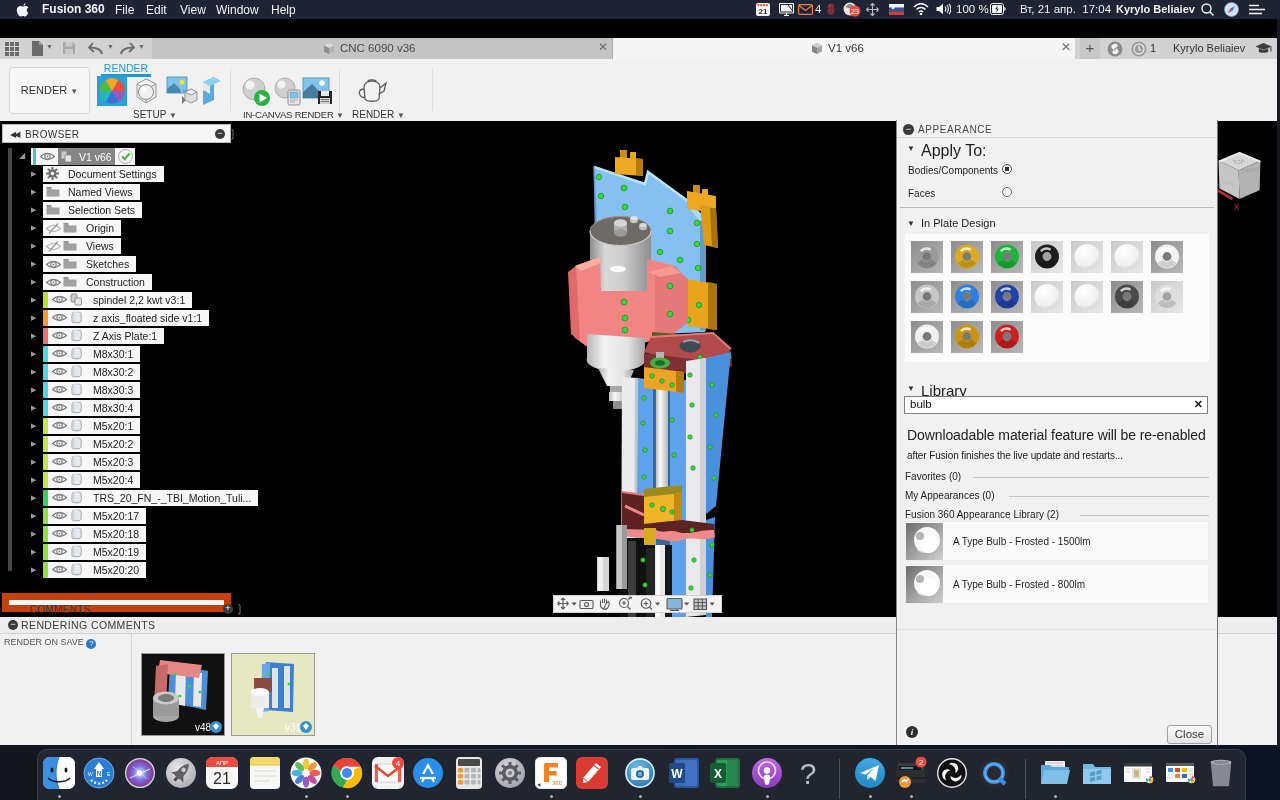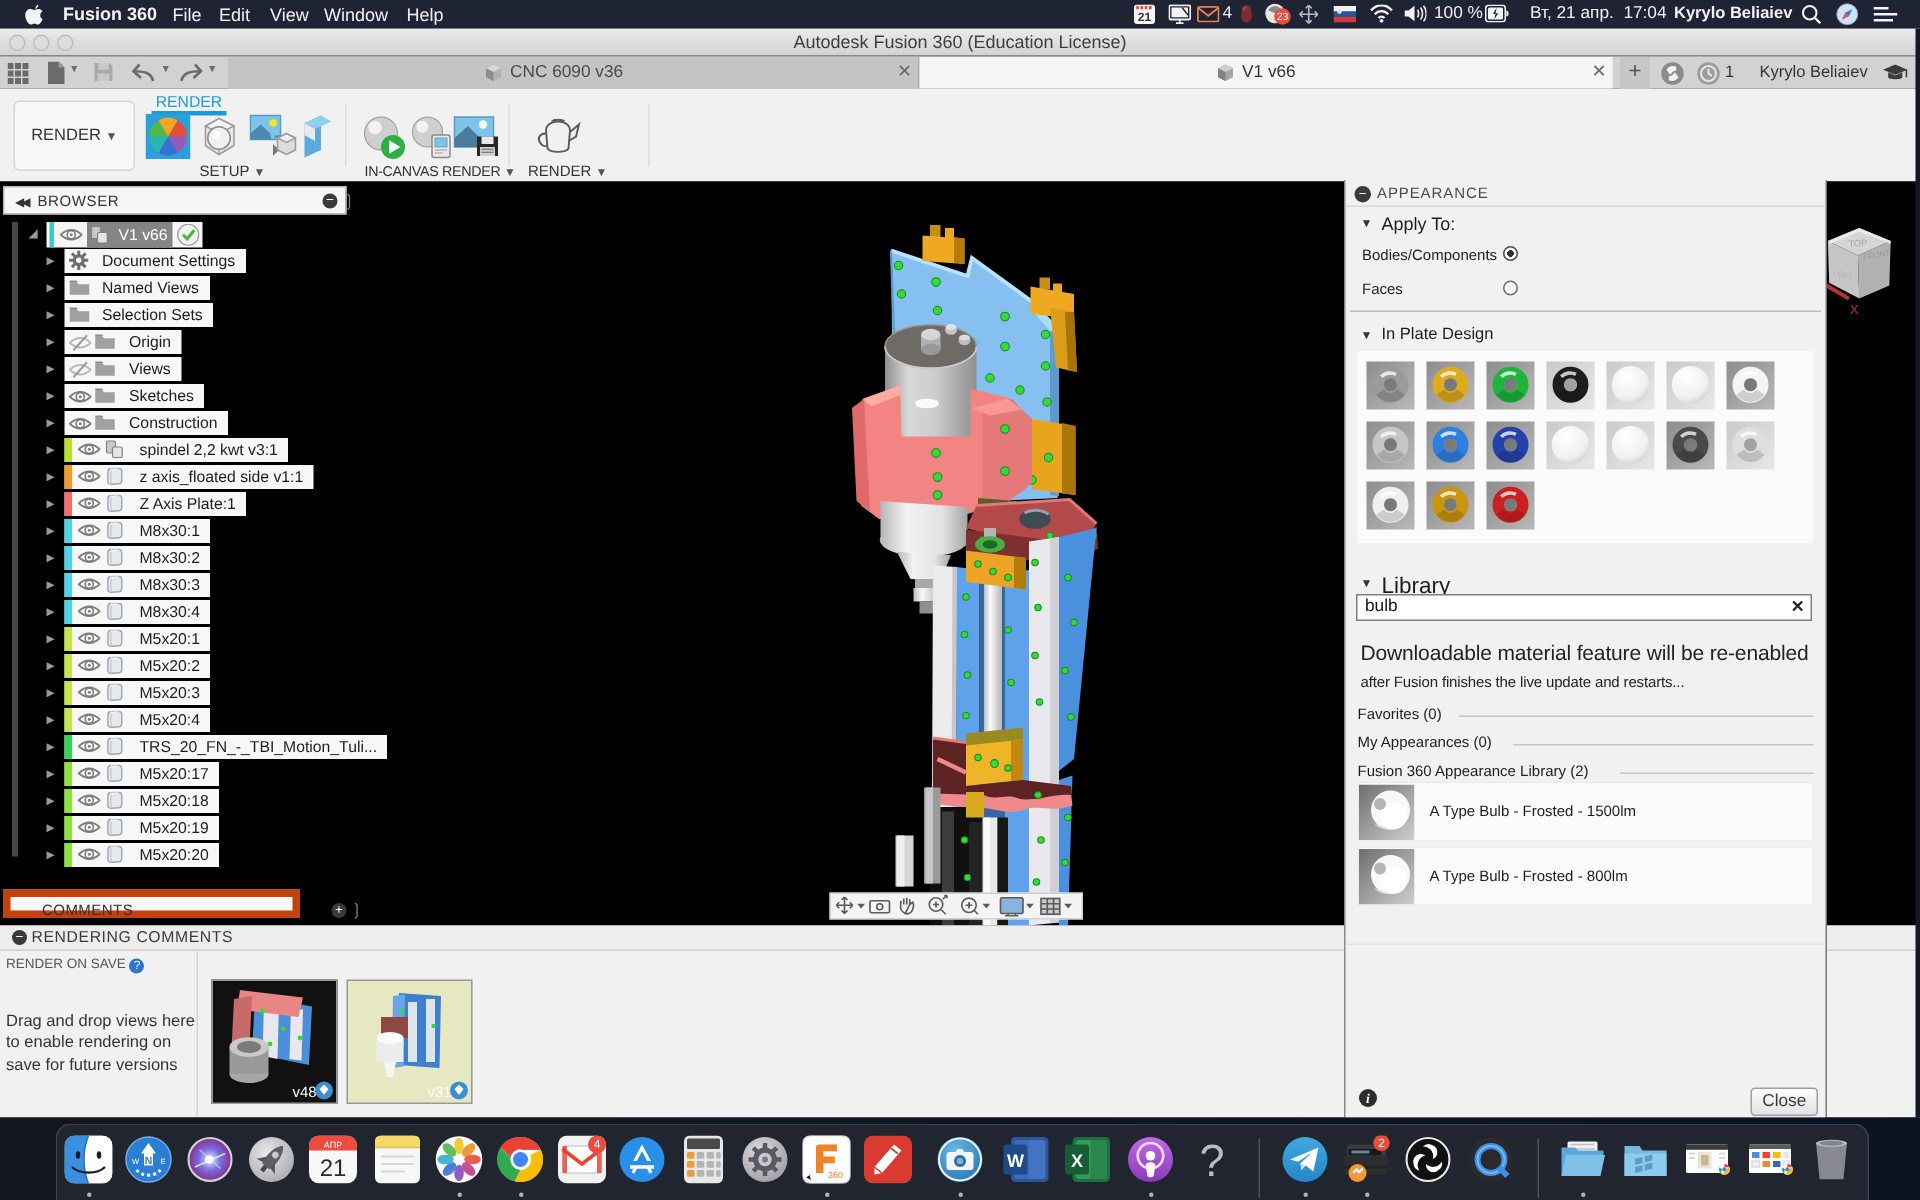--- a/index.html
+++ b/index.html
@@ -169,26 +169,20 @@
           <path d="M4,11 L6.4,6.4 L8.6,8.6 Z" fill="#e8534a"></path>
         </svg>
     <svg class="abs" style="left:1249px;top:4px" width="16" height="11" viewBox="0 0 16 11">
           <g stroke="#f2f2f2" stroke-width="1.6">
             <path d="M0,1.5 h10 M0,5.5 h16 M0,9.5 h13"></path>
           </g>
         </svg>
   </div>
 </div>
 
-<div class="abs" style="left:0;top:19px;width:1280px;height:18px;background:linear-gradient(#ebebeb,#d2d2d2);border-bottom:1px solid #a9a9a9;">
-  <div class="abs" style="left:6px;top:4px;width:9px;height:9px;border-radius:50%;background:#dcdedc;border:1px solid #bfbfbf"></div>
-  <div class="abs" style="left:22px;top:4px;width:9px;height:9px;border-radius:50%;background:#dcdedc;border:1px solid #bfbfbf"></div>
-  <div class="abs" style="left:38px;top:4px;width:9px;height:9px;border-radius:50%;background:#dcdedc;border:1px solid #bfbfbf"></div>
-  <div class="abs" style="left:0;top:2px;width:1280px;text-align:center;font-size:12px;color:#3e3e3e;">Autodesk Fusion 360 (Education License)</div>
-</div>
 
 <div class="abs" style="left:0;top:38px;width:1280px;height:21px;background:#d2d2d2;">
   <div class="abs" style="left:152px;top:0;width:460px;height:21px;background:#c4c4c4;border-right:1px solid #a9a9a9;"></div>
   <div class="abs" style="left:613px;top:0;width:462px;height:21px;background:#f5f5f6;"></div>
   <div id="tabicons">
     <svg class="abs" style="left:5px;top:4px" width="15" height="14" viewBox="0 0 15 14">
           <g fill="#6b6b6b">
             <rect x="0" y="0" width="4" height="4"></rect>
             <rect x="5" y="0" width="4" height="4"></rect>
             <rect x="10" y="0" width="4" height="4"></rect>
@@ -711,36 +705,35 @@
             </svg><svg style="margin:1px 0 0 3px;vertical-align:top" width="13" height="13">
               <use href="#cubeic"></use>
             </svg><span style="font-size:10.5px;color:#1c1c1c;vertical-align:top;margin-top:1.5px;display:inline-block;margin-left:10px;">M5x20:19</span></div>
     <div class="abs" style="left:31px;top:445px;font-size:7px;color:#9a9a9a;">▶</div>
     <div class="abs" style="left:43px;top:441px;height:16px;background:#f7f7f7;white-space:nowrap;padding-right:7px;"><span style="display:inline-block;width:5px;height:16px;background:#8ee23e;vertical-align:top;"></span><svg style="margin:2px 0 0 4px;vertical-align:top" width="15" height="11">
               <use href="#eyeic"></use>
             </svg><svg style="margin:1px 0 0 3px;vertical-align:top" width="13" height="13">
               <use href="#cubeic"></use>
             </svg><span style="font-size:10.5px;color:#1c1c1c;vertical-align:top;margin-top:1.5px;display:inline-block;margin-left:10px;">M5x20:20</span></div>
     </div>
-    <div class="abs" style="left:2px;top:472px;width:198px;height:19px;background:#f6f6f6;border:5px solid #c2410c;box-sizing:border-box;">
+    <div class="abs" style="left:2px;top:472px;width:229px;height:19px;background:#f6f6f6;border:7px solid #c2410c;box-sizing:border-box;">
       <span class="abs" style="left:21px;top:4px;font-size:10px;color:#333;letter-spacing:.3px;">COMMENTS</span>
       <span class="abs" style="left:214px;top:4px;width:10px;height:10px;border-radius:50%;background:#3a3a3a;color:#fff;font-size:9px;line-height:9px;text-align:center;">+</span>
       <span class="abs" style="left:226px;top:2px;font-size:11px;color:#888;">❳</span>
     </div>
   </div>
 </div>
 
 <div class="abs" style="left:0;top:617px;width:1280px;height:128px;background:#f1f1f1;">
   <div class="abs" style="left:0;top:0;width:1280px;height:16px;background:#ededed;border-bottom:1px solid #cfcfcf;">
     <div class="abs" style="left:8px;top:3px;width:10px;height:10px;border-radius:50%;background:#3a3a3a;color:#fff;font-size:9px;line-height:9px;text-align:center;">−</div>
     <div class="abs" style="left:21px;top:2px;font-size:10.5px;color:#3a3a3a;letter-spacing:.4px;">RENDERING COMMENTS</div>
   </div>
   <div class="abs" style="left:131px;top:16px;width:1px;height:112px;background:#d5d5d5;"></div>
   <div class="abs" style="left:4px;top:20px;font-size:9px;color:#555;">RENDER ON SAVE <span style="display:inline-block;width:10px;height:10px;border-radius:50%;background:#2a76d2;color:#fff;font-size:8px;text-align:center;line-height:10px;vertical-align:-1px;">?</span></div>
-  <div class="abs" style="left:4px;top:57px;width:128px;font-size:11px;color:#333;line-height:1.3;">Drag and drop views here to enable rendering on save for future versions</div>
   <div id="thumbs">
     <div class="abs" style="left:141px;top:36px;width:84px;height:83px;background:#111;border:1px solid #999;box-sizing:border-box;overflow:hidden;">
       <svg width="82" height="81" viewBox="0 0 82 81">
         <polygon points="28,10 66,17 64,56 26,48" fill="#4a8fd8"></polygon>
         <polygon points="34,14 44,15 43,52 33,50" fill="#e8e8ec"></polygon>
         <polygon points="52,18 60,19 59,53 51,52" fill="#e8e8ec"></polygon>
         <polygon points="18,6 60,11 57,24 16,19" fill="#e88585"></polygon>
         <polygon points="14,12 26,10 24,50 12,52" fill="#c96a6a"></polygon>
         <ellipse cx="24" cy="62" rx="13" ry="6" fill="#a8a8a8"></ellipse>
         <rect x="11" y="44" width="26" height="18" fill="#9a9a9a"></rect>
@@ -775,21 +768,21 @@
     </div>
   </div>
 </div>
 
 <div class="abs" style="left:897px;top:120px;width:320px;height:625px;background:#f1f1f2;box-shadow:-1px 0 0 #888, 1px 0 0 #777;">
   <div id="apanel">
     <div class="abs" style="left:6px;top:4px;width:11px;height:11px;border-radius:50%;background:#3a3a3a;color:#fff;font-size:9px;line-height:10px;text-align:center;">−</div>
     <div class="abs" style="left:21px;top:4px;font-size:10px;color:#4a4a4a;letter-spacing:.6px;">APPEARANCE</div>
     <div class="abs" style="left:0px;top:17px;width:320px;height:1px;background:#d8d8d8;"></div>
     <div class="abs" style="left:10px;top:24px;font-size:8px;color:#333;">▼</div>
-    <div class="abs" style="left:24px;top:22px;font-size:12px;color:#1d1d1d;">Apply To:</div>
+    <div class="abs" style="left:24px;top:22px;font-size:16px;color:#1d1d1d;">Apply To:</div>
     <div class="abs" style="left:11px;top:45px;font-size:10px;color:#1d1d1d;">Bodies/Components</div>
     <div class="abs" style="left:105px;top:44px;width:10px;height:10px;border-radius:50%;border:1.2px solid #4a4a4a;box-sizing:border-box;background:radial-gradient(circle at 50% 50%, #333 0 2.2px, #fff 2.3px);"></div>
     <div class="abs" style="left:11px;top:68px;font-size:10px;color:#1d1d1d;">Faces</div>
     <div class="abs" style="left:105px;top:67px;width:10px;height:10px;border-radius:50%;border:1.2px solid #6a6a6a;box-sizing:border-box;background:#fff;"></div>
     <div class="abs" style="left:3px;top:87px;width:314px;height:1px;background:#bcbcbc;"></div>
     <div class="abs" style="left:10px;top:99px;font-size:8px;color:#333;">▼</div>
     <div class="abs" style="left:24px;top:97px;font-size:11px;color:#1d1d1d;">In Plate Design</div>
     <div class="abs" style="left:8px;top:114px;width:304px;height:128px;background:#fbfbfb;"></div>
     <div id="swatches">
       <div class="abs" style="left:14px;top:121px;width:32px;height:32px;background:linear-gradient(135deg,#8d8d8d,#b8b8b8);">

